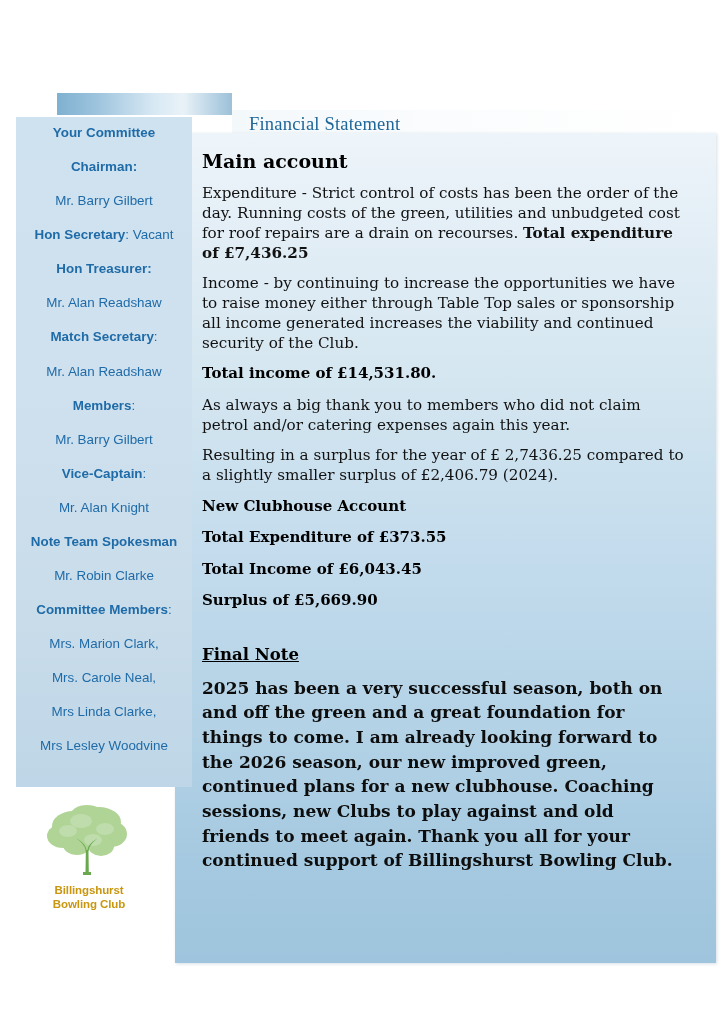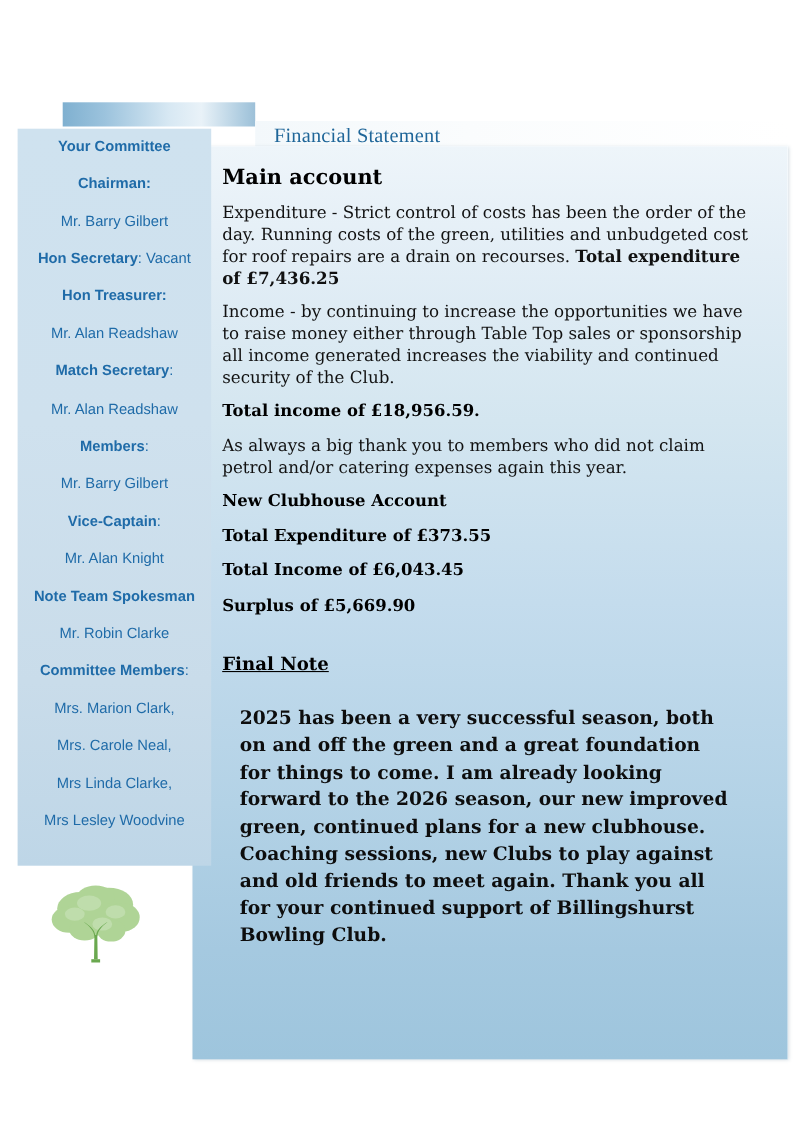--- a/index.html
+++ b/index.html
@@ -100,21 +100,21 @@
     color: #000000;
     text-decoration: underline;
     margin: 0 0 12px 0;
     display: inline-block;
   }
   .final-note-p {
     font-family: "DejaVu Serif", "Liberation Serif", serif;
     font-weight: bold;
     font-size: 17px;
     color: #0d0d0d;
-    margin: 16px;
+    margin: 0;
     line-height: 1.45;
   }
 
   
   .sidebar {
     position: absolute;
     left: 16px;
     top: 117px;
     width: 176px;
     height: 670px;
@@ -181,24 +181,25 @@
 
   <div class="main-panel">
     <div class="main-inner">
 
       <div class="body-h">Main account</div>
 
       <p class="body-p"><span>Expenditure - Strict control of costs has been the order of the day. Running costs of the green, utilities and unbudgeted cost for roof repairs are a drain on recourses. </span><span class="b">Total expenditure of £7,436.25</span></p>
 
       <p class="body-p">Income - by continuing to increase the opportunities we have to raise money either through Table Top sales or sponsorship all income generated increases the viability and continued security of the Club.</p>
 
-      <p class="money-line">Total income of £18,956.59.</p>
+      <p class="money-line">Total income of £14,531.80.</p>
 
       <p class="body-p">As always a big thank you to members who did not claim petrol and/or catering expenses again this year.</p>
 
+      <p class="body-p">Resulting in a surplus for the year of  £ 2,7436.25 compared to a slightly smaller surplus of £2,406.79 (2024).</p>
 
       <div class="money-line">New Clubhouse Account</div>
 
       <div class="money-line">Total Expenditure of £373.55</div>
 
       <div class="money-line">Total Income of £6,043.45</div>
 
       <div class="money-line">Surplus of £5,669.90</div>
 
       <div class="spacer-md"></div>
@@ -263,15 +264,19 @@
         <ellipse cx="42" cy="21" rx="11" ry="7"></ellipse>
         <ellipse cx="66" cy="29" rx="9" ry="6"></ellipse>
         <ellipse cx="29" cy="31" rx="9" ry="6"></ellipse>
         <ellipse cx="54" cy="40" rx="9" ry="6"></ellipse>
       </g>
 
       <path d="M46.5 72 L46.8 52 C46.8 46 42 42 37 38 C42 41 47 45 47.5 50
                L48.5 50 C49 45 54 41 59 38 C54 42 49.5 46 49.5 52 L49.8 72 Z" fill="#6aa84f"></path>
       <path d="M44 72 h8 v3 h-8 z" fill="#6aa84f"></path>
     </svg>
+    <div class="logo-text">
+      <div>Billingshurst</div>
+      <div>Bowling Club</div>
+    </div>
   </div>
 
 </div>
 
 </body></html>

